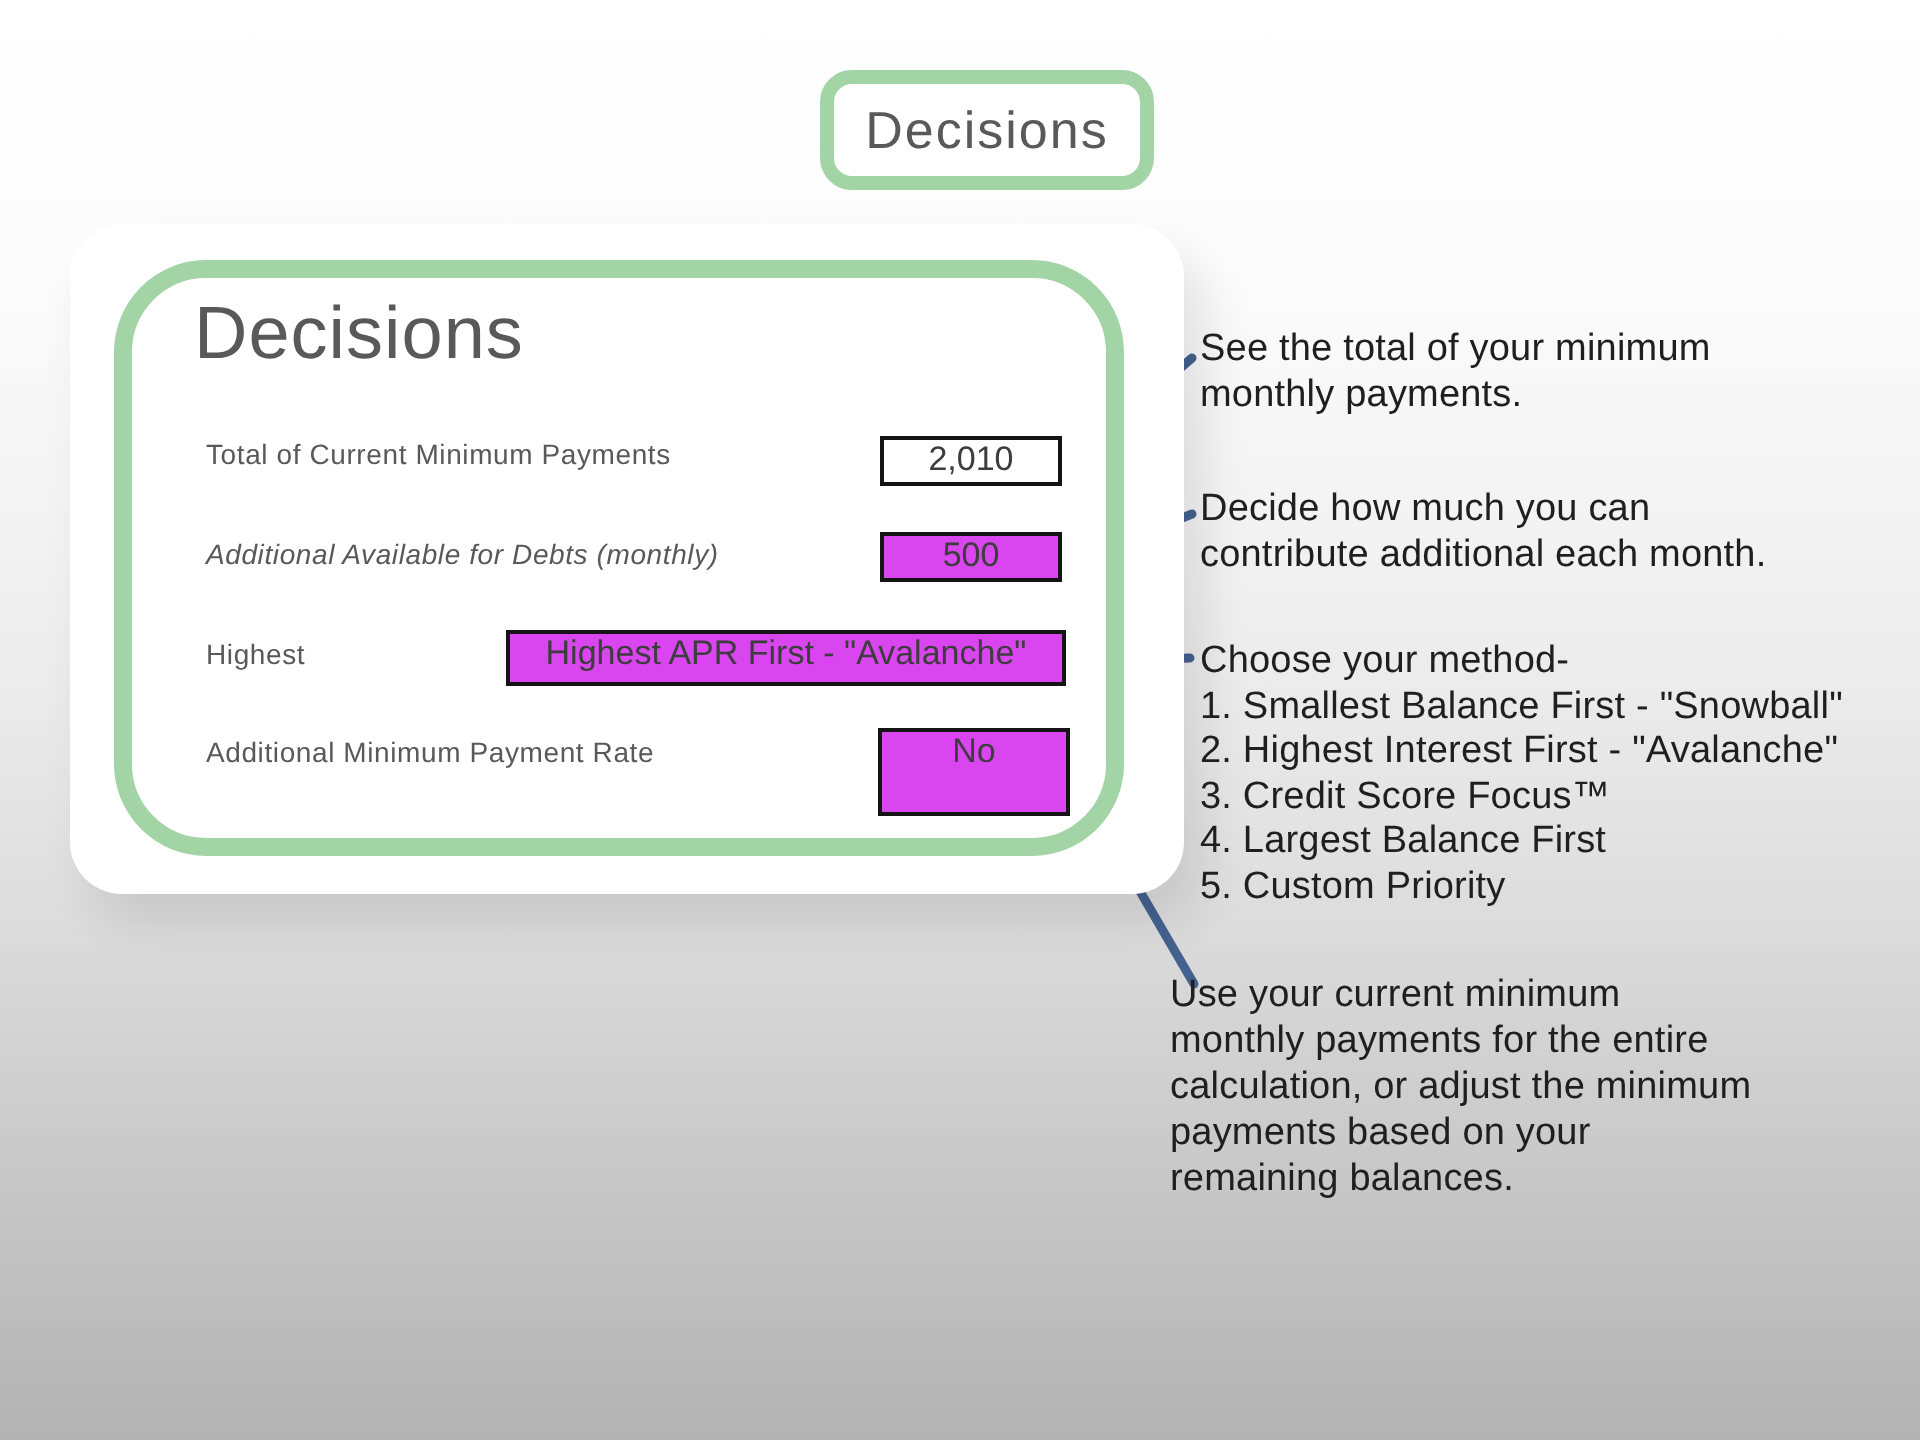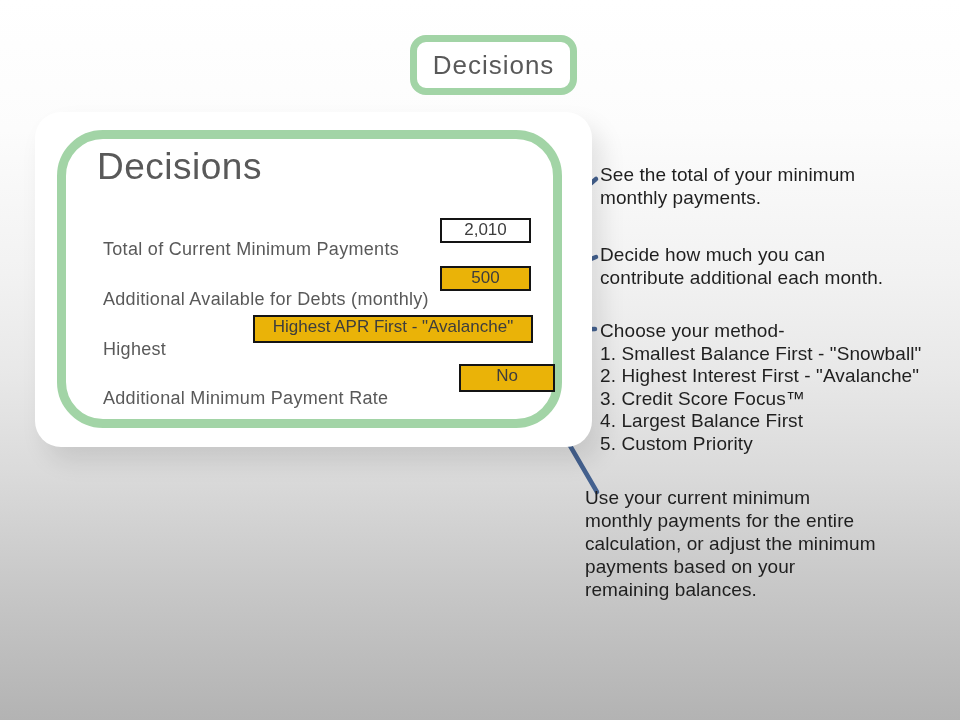--- a/index.html
+++ b/index.html
@@ -24,33 +24,33 @@
   }
   .frame{
     position:absolute;left:22px;top:18px;width:505px;height:298px;box-sizing:border-box;
     border:9px solid #a2d4a6;border-radius:46px;
   }
   .panel-heading{
     position:absolute;left:62px;top:33px;
     font-size:37px;line-height:44px;color:#595959;letter-spacing:0.5px;
   }
   .field-label{
-    position:absolute;font-size:18px;color:#595959;letter-spacing:0.3px;white-space:nowrap;margin-top:20px;
+    position:absolute;font-size:14px;color:#595959;letter-spacing:0.3px;white-space:nowrap;
   }
   .value-box{
     position:absolute;box-sizing:border-box;border:2px solid #141414;
     display:flex;align-items:flex-start;justify-content:center;
     font-size:17px;color:#3d3d3d;white-space:nowrap;
   }
   .vb-white{background:#ffffff;}
-  .vb-green{background:#eab308;}
+  .vb-green{background:#d946ef;}
   .f1-label{left:68px;top:107px;} .f1-box{left:405px;top:106px;width:91px;height:25px;}
-  .f2-label{left:68px;top:157px;} .f2-box{left:405px;top:154px;width:91px;height:25px;}
+  .f2-label{left:68px;top:157px;font-style:italic;} .f2-box{left:405px;top:154px;width:91px;height:25px;}
   .f3-label{left:68px;top:207px;} .f3-box{left:218px;top:203px;width:280px;height:28px;}
-  .f4-label{left:68px;top:256px;} .f4-box{left:424px;top:252px;width:96px;height:28px;}
+  .f4-label{left:68px;top:256px;} .f4-box{left:404px;top:252px;width:96px;height:44px;}
   
   .annotation{
     position:absolute;font-size:19px;line-height:23px;color:#1f1f1f;
     white-space:pre-line;letter-spacing:0.1px;
   }
   .a1{left:600px;top:163px;}
   .a2{left:600px;top:243px;}
   .a3{left:600px;top:320px;line-height:22.6px;}
   .a4{left:585px;top:486px;}
   .connectors{position:absolute;left:0;top:0;width:960px;height:720px;pointer-events:none;}

